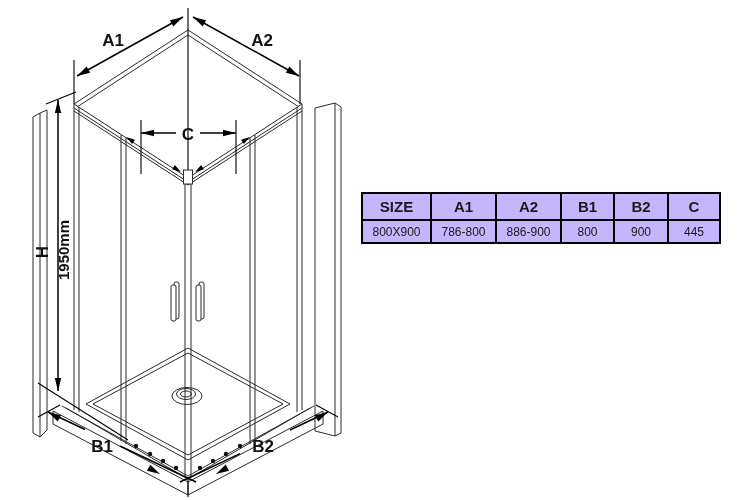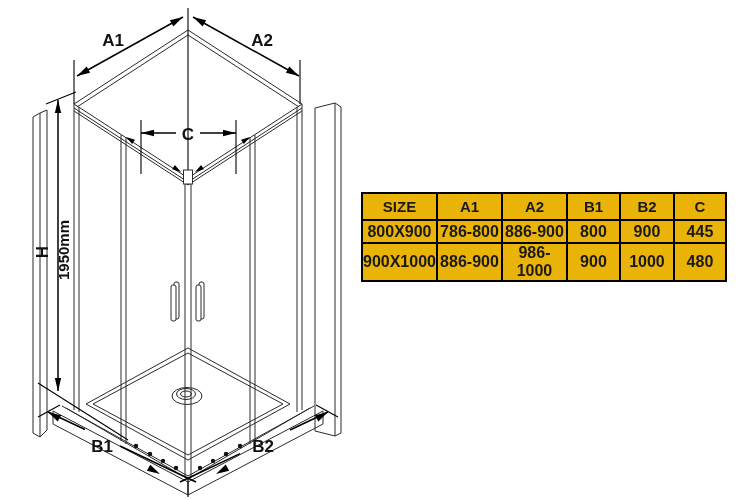--- a/index.html
+++ b/index.html
@@ -3,25 +3,25 @@
 <meta charset="utf-8">
 <style>
   html,body{margin:0;padding:0;background:#ffffff;}
   body{width:742px;height:500px;position:relative;overflow:hidden;
        font-family:"Liberation Sans", sans-serif;}
   #stage{position:absolute;left:0;top:0;width:742px;height:500px;}
   svg text{fill:#111;font-family:"Liberation Sans", sans-serif;font-weight:bold;}
   .dim-label{font-size:17px;}
   .dim-label-small{font-size:15px;}
   #size-table{position:absolute;left:361px;top:192px;border-collapse:collapse;
-              table-layout:fixed;background:#eab308;}
+              table-layout:fixed;background:#c4b5fd;}
   #size-table th,#size-table td{border:2px solid #000;text-align:center;
               vertical-align:middle;padding:0;color:#1a1a1a;}
   #size-table th{height:25px;font-size:15px;font-weight:bold;}
-  #size-table td{height:21px;font-size:16px;font-weight:bold;}
+  #size-table td{height:21px;font-size:12px;font-weight:normal;}
 </style>
 </head>
 <body>
 
 <div id="stage">
 
 <svg width="742" height="500" viewBox="0 0 742 500">
 
   <g stroke="#2a2a2a" stroke-width="1" fill="none">
     <path d="M33,117 L40,113 L47,110"></path>
@@ -176,24 +176,16 @@
   </thead>
   <tbody>
     <tr>
       <td>800X900</td>
       <td>786-800</td>
       <td>886-900</td>
       <td>800</td>
       <td>900</td>
       <td>445</td>
     </tr>
-    <tr>
-      <td>900X1000</td>
-      <td>886-900</td>
-      <td>986-1000</td>
-      <td>900</td>
-      <td>1000</td>
-      <td>480</td>
-    </tr>
   </tbody>
 </table>
 
 </div>
 
 </body></html>

